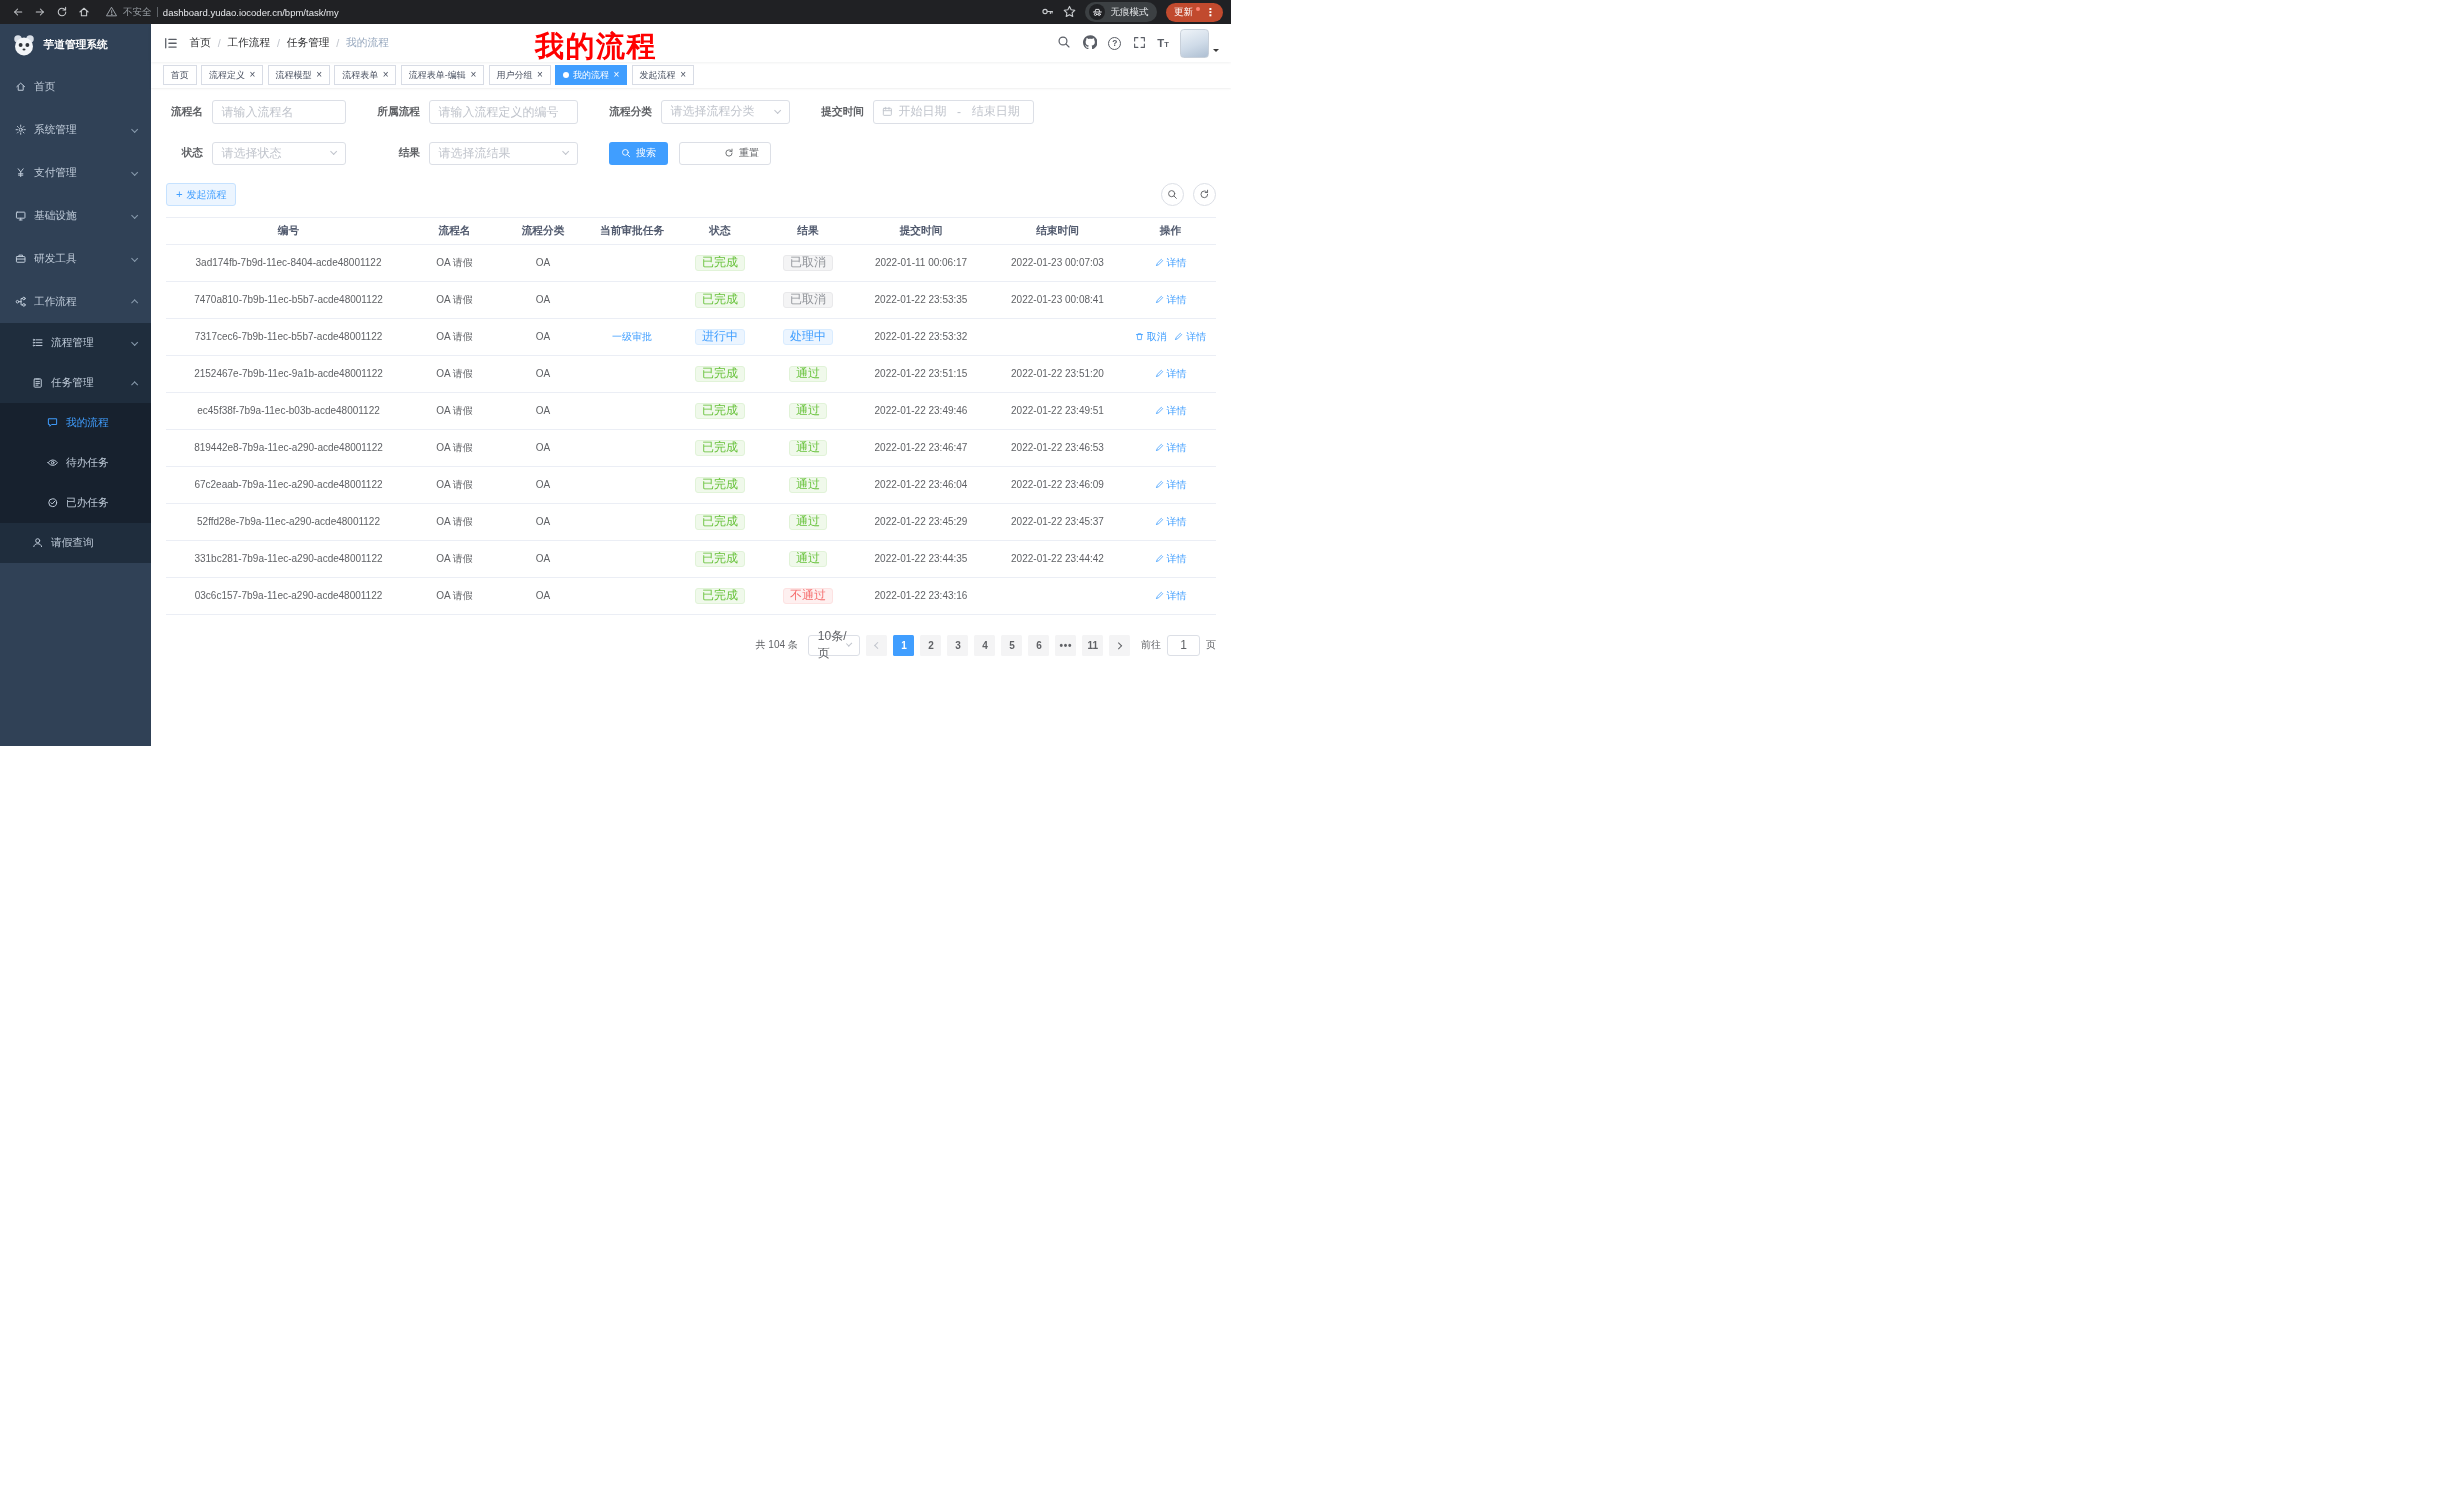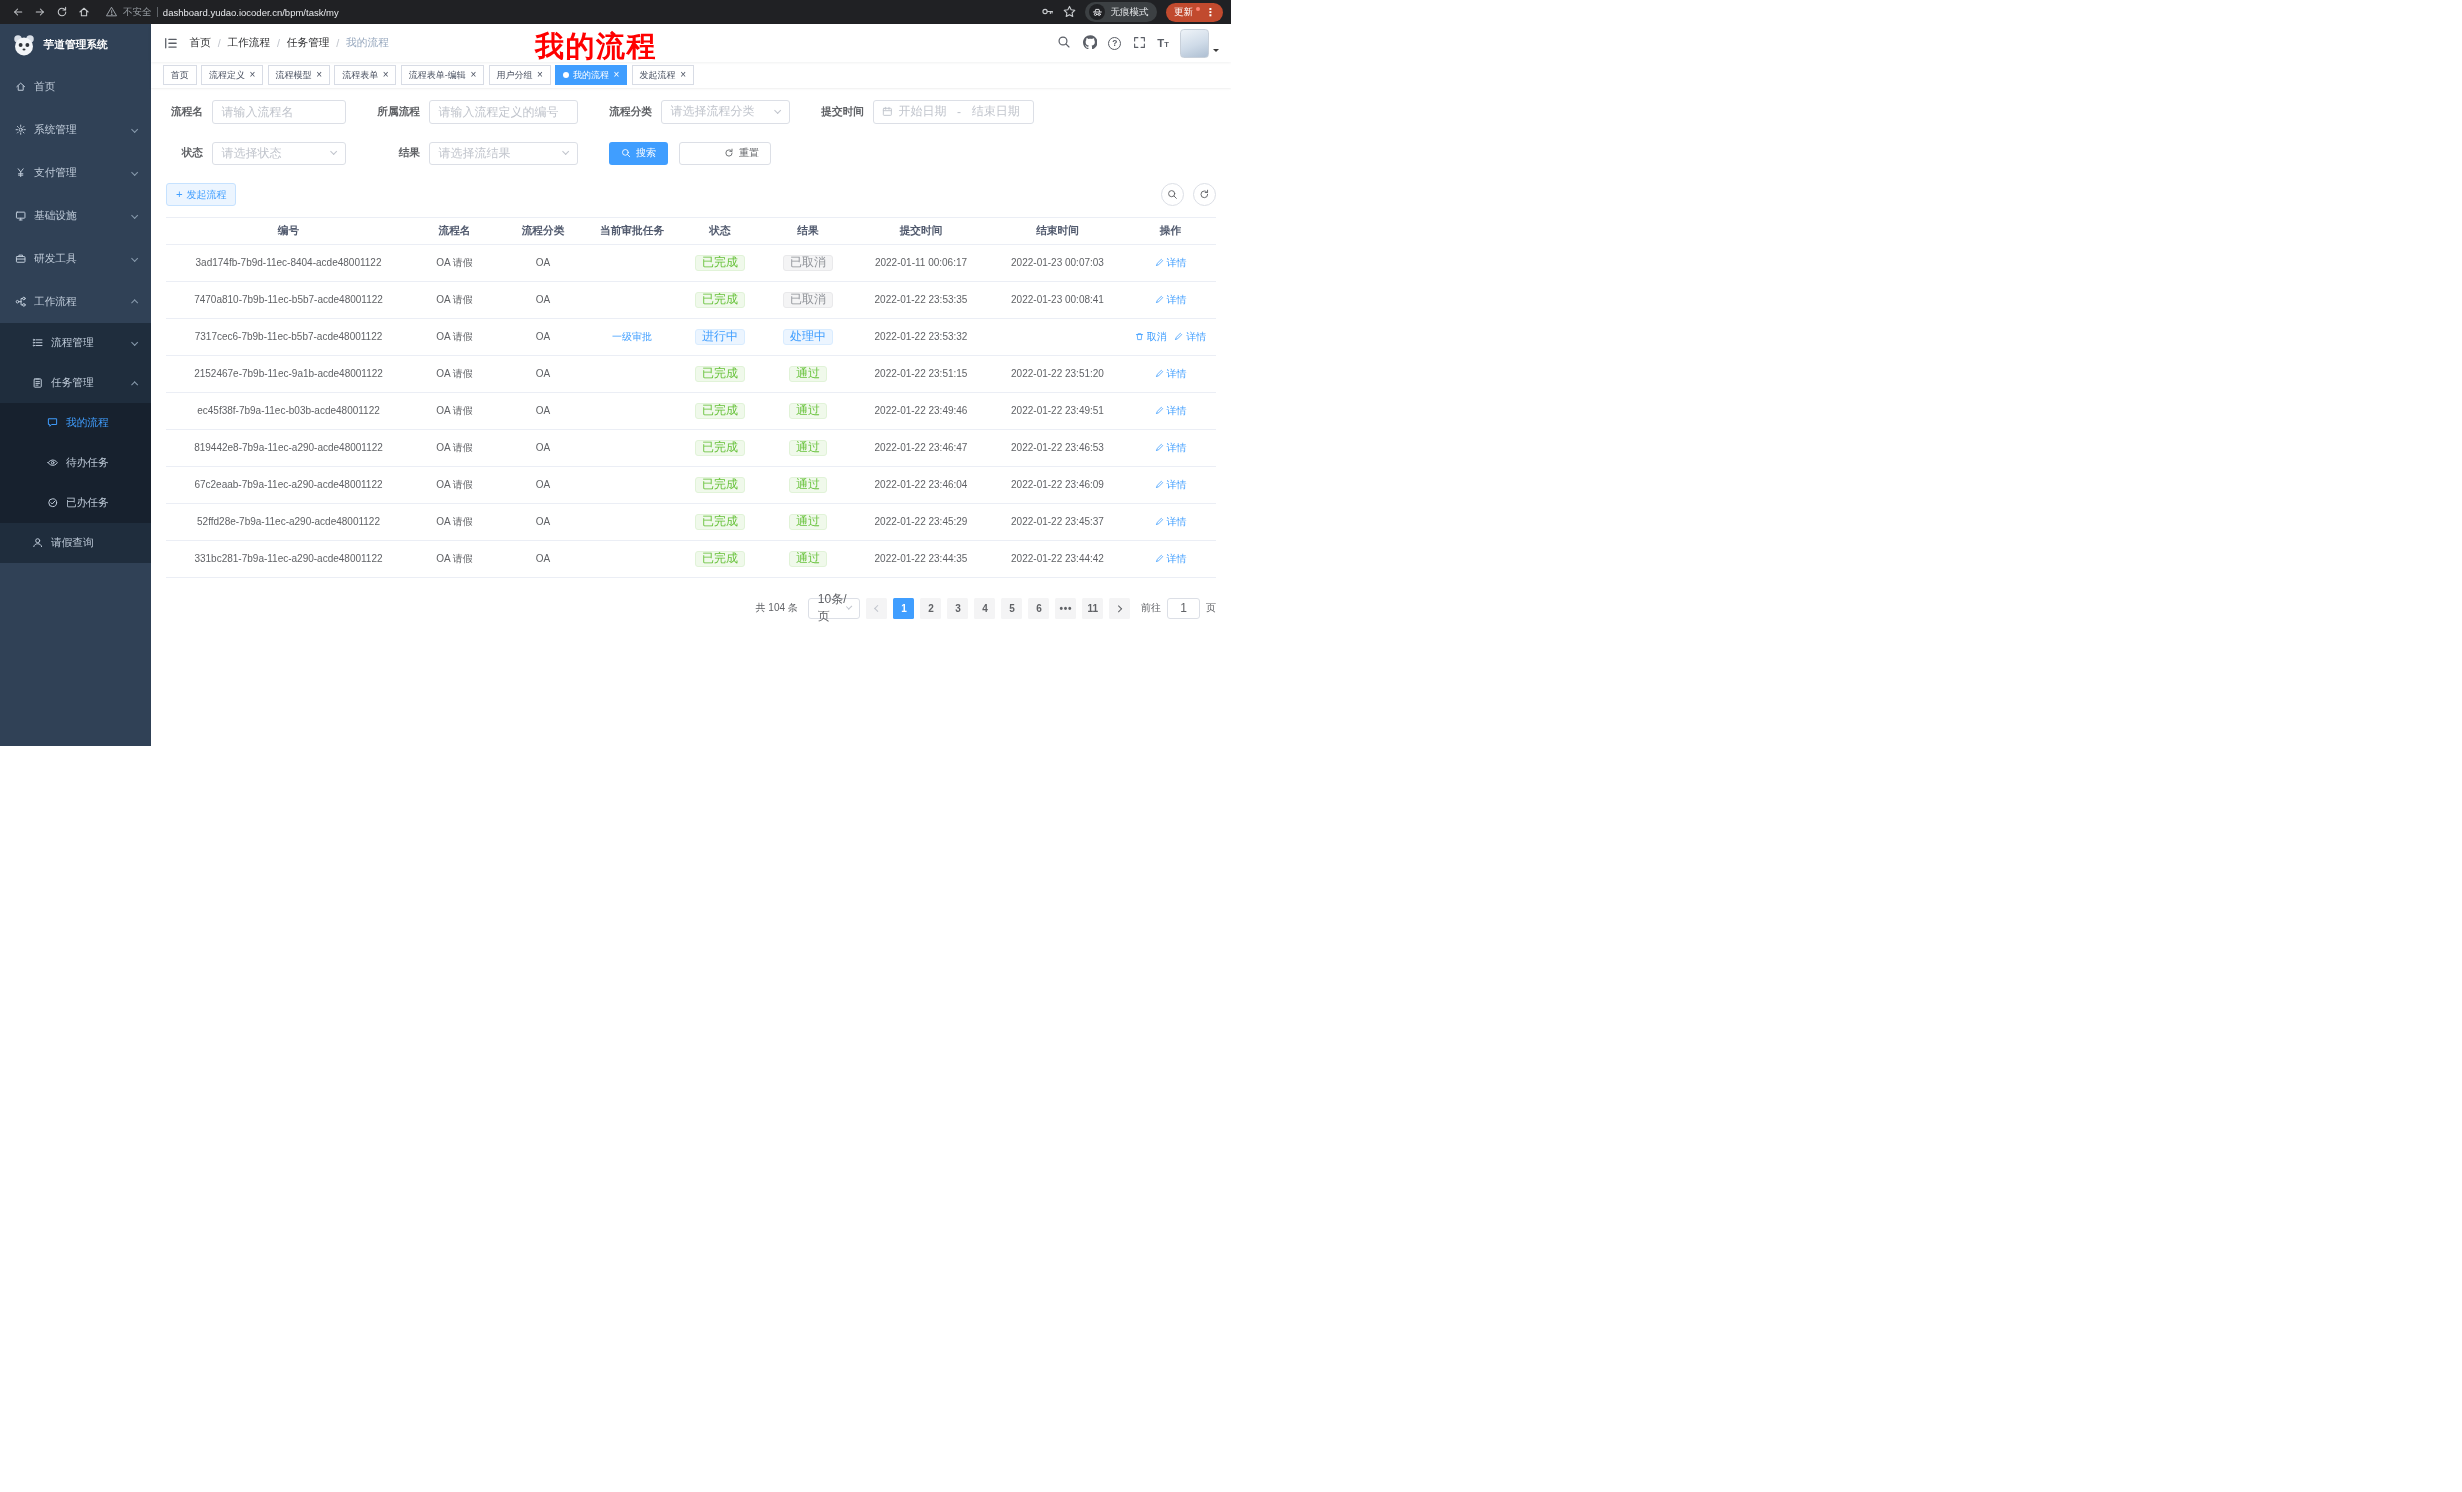--- a/index.html
+++ b/index.html
@@ -634,20 +634,36 @@
           <td><span class="tag" data-type="success">通过</span></td>
           <td>2022-01-22 23:44:35</td>
           <td>2022-01-22 23:44:42</td>
           <td class="ops"><span class="link">
                 <svg class="ic" width="9" height="9" viewBox="0 0 16 16">
                   <path d="M3 13l.8-3.2 7.4-7.4 2.4 2.4-7.4 7.4L3 13z"></path>
                 </svg>
                 <span>详情</span>
               </span></td>
         </tr>
+        <tr>
+          <td>03c6c157-7b9a-11ec-a290-acde48001122</td>
+          <td>OA 请假</td>
+          <td>OA</td>
+          <td></td>
+          <td><span class="tag" data-type="success">已完成</span></td>
+          <td><span class="tag" data-type="danger">不通过</span></td>
+          <td>2022-01-22 23:43:16</td>
+          <td></td>
+          <td class="ops"><span class="link">
+                <svg class="ic" width="9" height="9" viewBox="0 0 16 16">
+                  <path d="M3 13l.8-3.2 7.4-7.4 2.4 2.4-7.4 7.4L3 13z"></path>
+                </svg>
+                <span>详情</span>
+              </span></td>
+        </tr>
       </tbody>
     </table>
 
     <div class="pagination">
       <span class="pg-total">共 104 条</span>
       <span class="ctl pg-size">
           <span>10条/页</span>
           <span class="sel-caret"></span>
         </span>
       <span class="pg-btn disabled">

